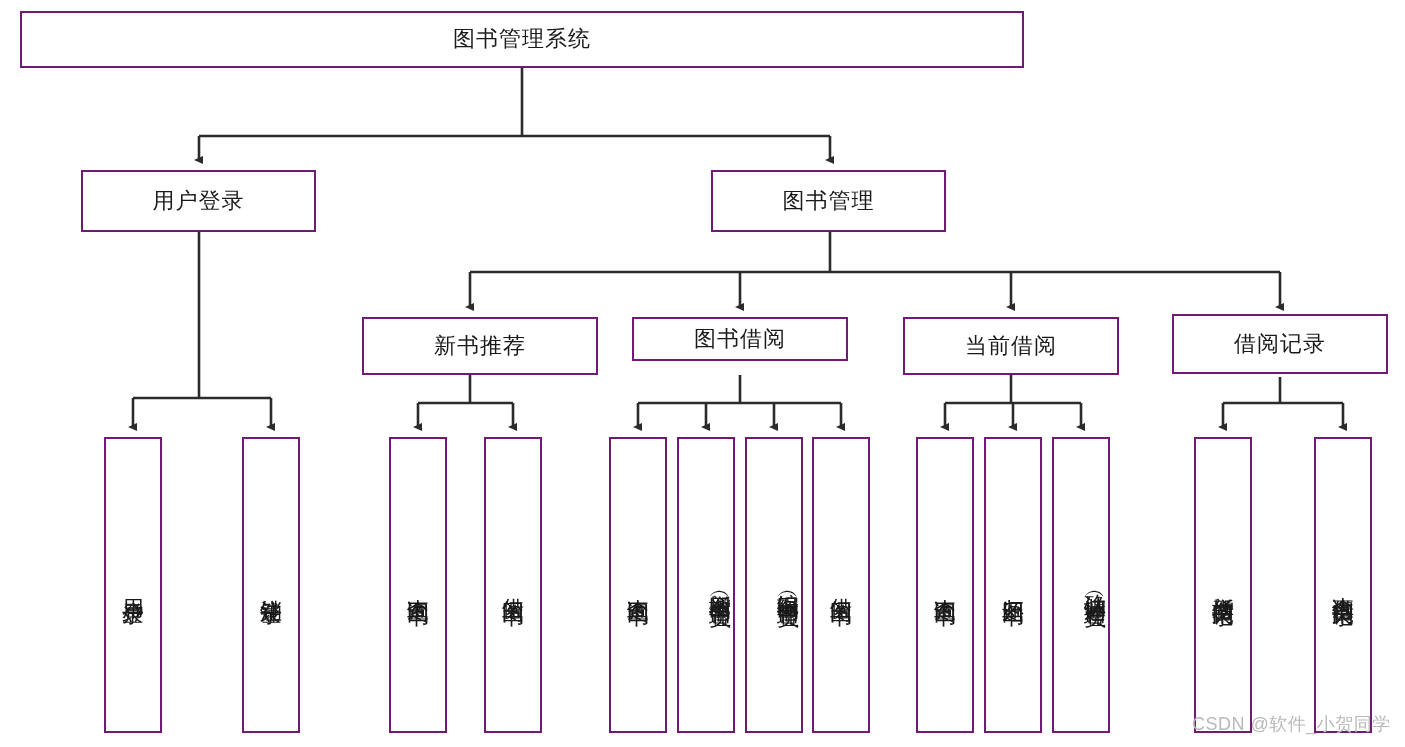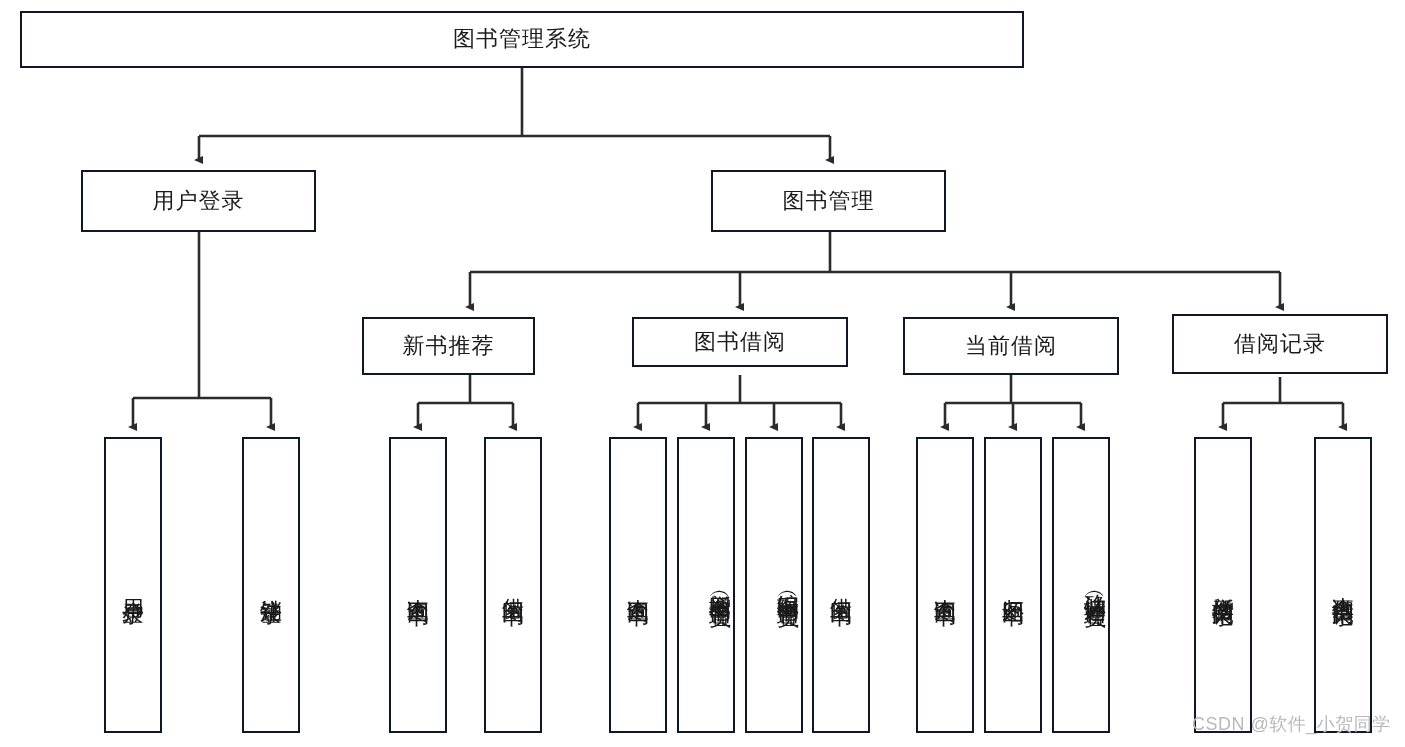--- a/index.html
+++ b/index.html
@@ -8,21 +8,21 @@
     background:#ffffff;
     font-family:"Liberation Sans","DejaVu Sans",sans-serif;
     overflow:hidden;
     position:relative;
   }
   #canvas{position:absolute;left:0;top:0;width:1405px;height:747px;}
   .edges{position:absolute;left:0;top:0;width:1405px;height:747px;}
   .node{
     position:absolute;
     box-sizing:border-box;
-    border:2px solid #0f172a;
+    border:2px solid #701a75;
     background:#ffffff;
     display:flex;
     align-items:center;
     justify-content:center;
     color:#1a1a1a;
     z-index:2;
   }
   .node.h{
     font-size:22px;
     line-height:1.2;
@@ -108,22 +108,22 @@
       <path d="M1223,403 L1223,427" marker-end="url(#arrow)"></path>
       <path d="M1343,403 L1343,427" marker-end="url(#arrow)"></path>
     </g>
   </svg>
 
   <div class="node h" style="left:20px;top:11px;width:1004px;height:57px;">图书管理系统</div>
 
   <div class="node h" style="left:81px;top:170px;width:235px;height:62px;">用户登录</div>
   <div class="node h" style="left:711px;top:170px;width:235px;height:62px;">图书管理</div>
 
-  <div class="node h" style="left:362px;top:317px;width:173px;height:58px;">新书推荐</div>
-  <div class="node h" style="left:632px;top:317px;width:216px;height:50px;">图书借阅</div>
+  <div class="node h" style="left:362px;top:317px;width:236px;height:58px;">新书推荐</div>
+  <div class="node h" style="left:632px;top:317px;width:216px;height:44px;">图书借阅</div>
   <div class="node h" style="left:903px;top:317px;width:216px;height:58px;">当前借阅</div>
   <div class="node h" style="left:1172px;top:314px;width:216px;height:60px;">借阅记录</div>
 
   <div class="node v" style="left:104px;top:437px;width:58px;height:296px;">用户登录</div>
   <div class="node v" style="left:242px;top:437px;width:58px;height:296px;">注销登录</div>
 
   <div class="node v" style="left:389px;top:437px;width:58px;height:296px;">查询图书</div>
   <div class="node v" style="left:484px;top:437px;width:58px;height:296px;">借阅图书</div>
 
   <div class="node v" style="left:609px;top:437px;width:58px;height:296px;">查询图书</div>

